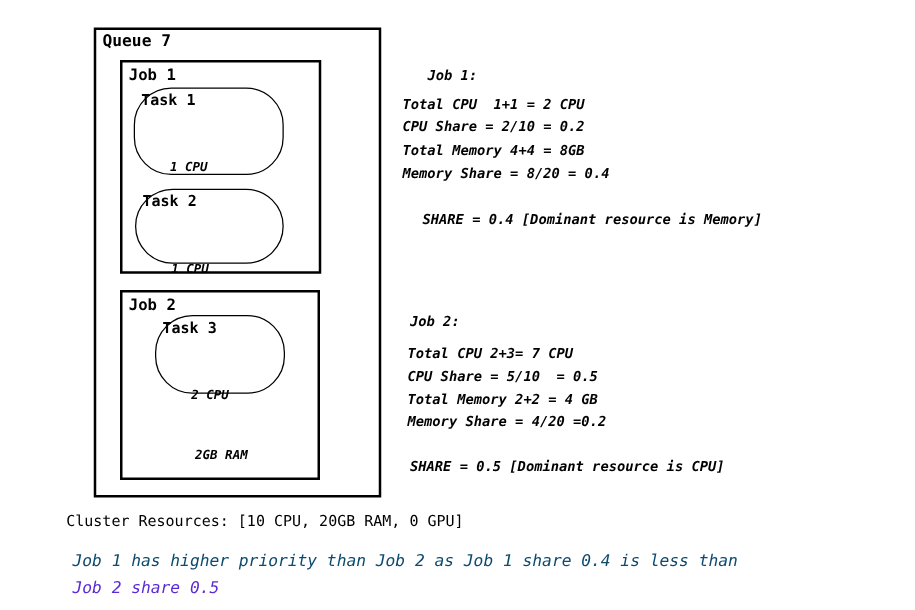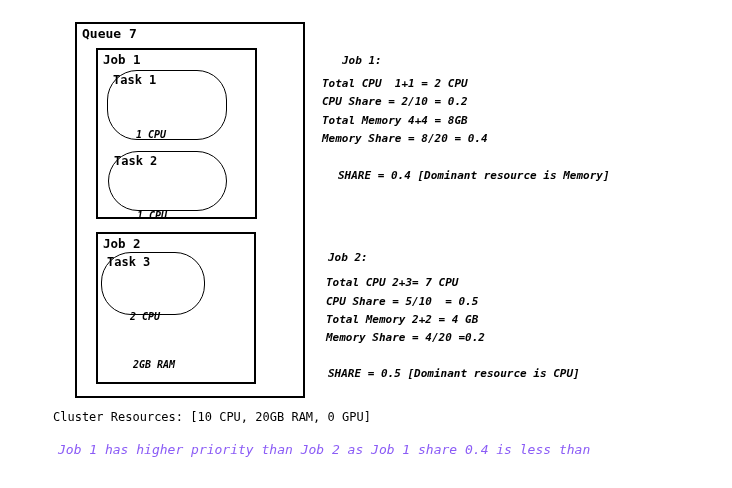--- a/index.html
+++ b/index.html
@@ -70,21 +70,21 @@
         <div class="task-details">
           <div class="detail-line">1 CPU</div>
           <div class="detail-line">4GB RAM</div>
         </div>
       </div>
     </div>
 
     <div class="box" style="left:19px; top:208px; width:160px; height:152px;">
       <div class="box-label job-label">Job 2</div>
 
-      <div class="box task" style="left:3px; top:18px; width:104px; height:63px;">
+      <div class="box task" style="left:26px; top:18px; width:104px; height:63px;">
         <div class="box-label task-label">Task 3</div>
         <div class="task-details">
           <div class="detail-line">2 CPU</div>
           <div class="detail-line">2GB RAM</div>
         </div>
       </div>
 
     </div>
   </div>
 
@@ -96,15 +96,16 @@
   <div class="calc-line" style="left:338px; top:169px;">SHARE = 0.4 [Dominant resource is Memory]</div>
 
   <div class="calc-line" style="left:328px; top:251px;">Job 2:</div>
   <div class="calc-line" style="left:326px; top:276px;">Total CPU 2+3= 7 CPU</div>
   <div class="calc-line" style="left:326px; top:295px;">CPU Share = 5/10  = 0.5</div>
   <div class="calc-line" style="left:326px; top:313px;">Total Memory 2+2 = 4 GB</div>
   <div class="calc-line" style="left:326px; top:331px;">Memory Share = 4/20 =0.2</div>
   <div class="calc-line" style="left:328px; top:367px;">SHARE = 0.5 [Dominant resource is CPU]</div>
 
   <div class="footer-line cluster-line" style="left:53px; top:410px;">Cluster Resources: [10 CPU, 20GB RAM, 0 GPU]</div>
-  <div class="footer-line note" style="left: 58px; top: 442px; color: #8b5cf6;">Job 1 has higher priority than Job 2 as Job 1 share 0.4 is less than</div>
+  <div class="footer-line note" style="left: 58px; top: 442px; color: #0c4a6e;">Job 1 has higher priority than Job 2 as Job 1 share 0.4 is less than</div>
+  <div class="footer-line note" style="left: 58px; top: 463px; color: rgb(91, 43, 213);">Job 2 share 0.5</div>
 
 </div>
 
 </body></html>

